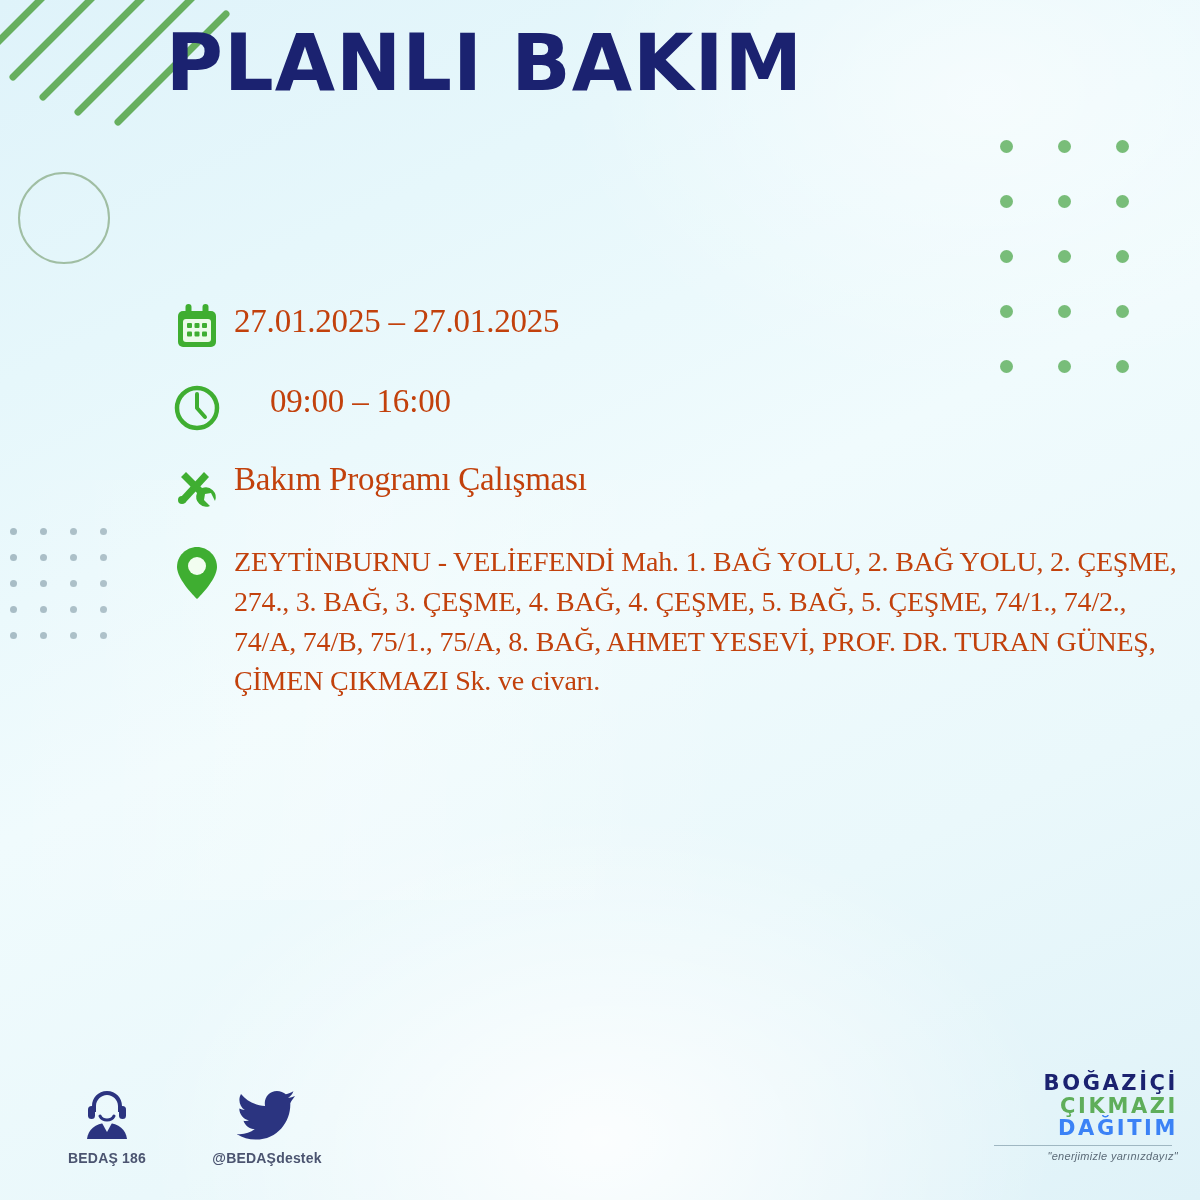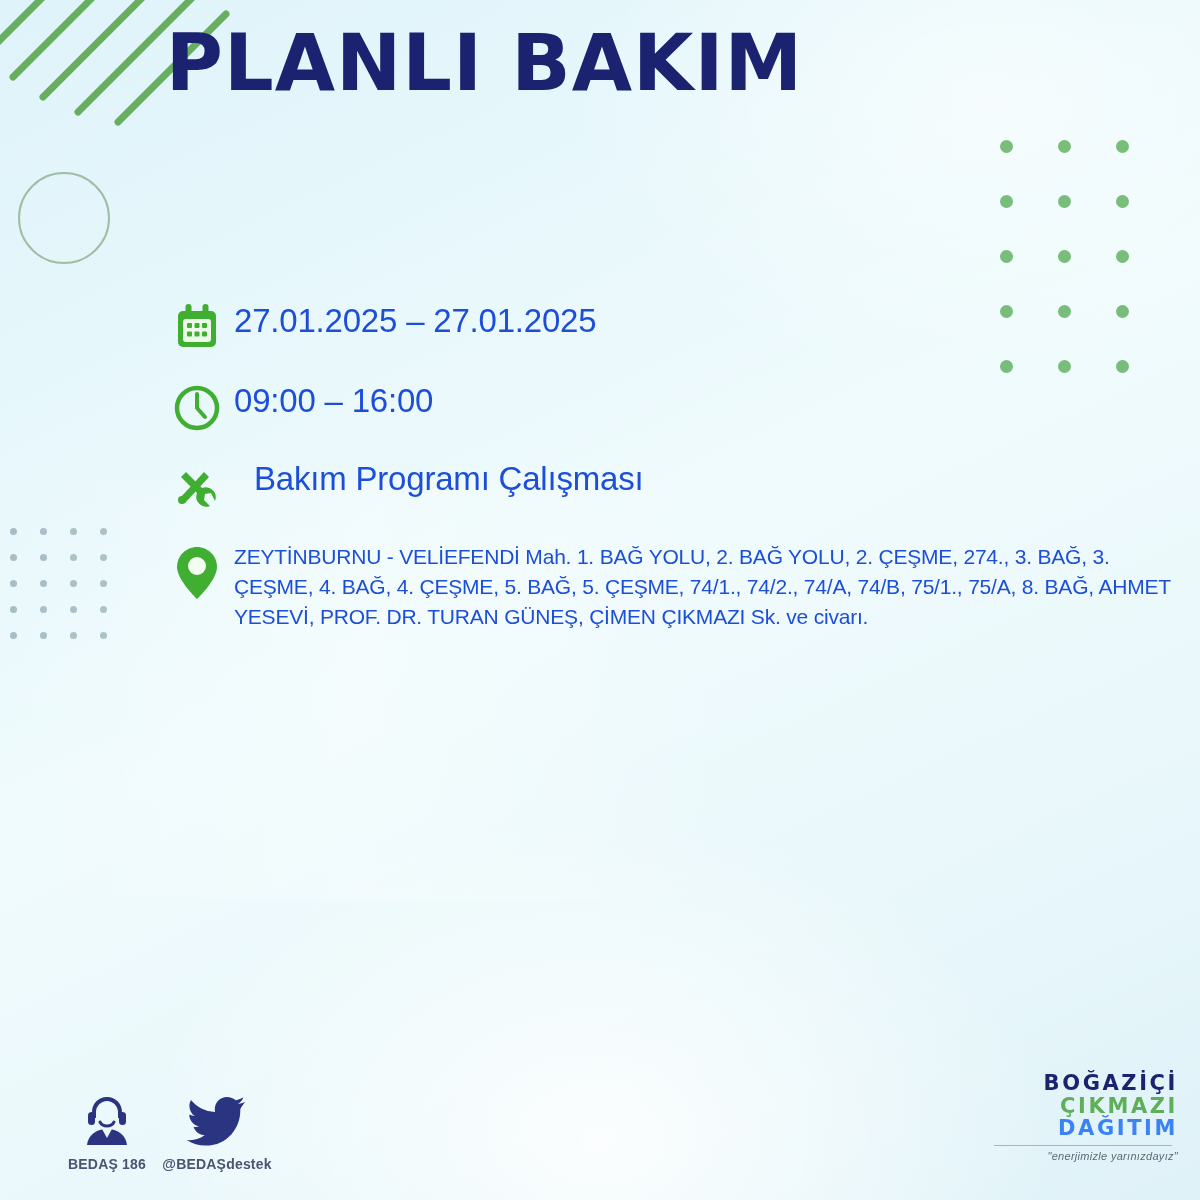--- a/index.html
+++ b/index.html
@@ -46,31 +46,31 @@
     font-size:58px; font-weight:normal; letter-spacing:1px;
     color:#1d2b55; line-height:1.1; padding-top:16px;
     font-family:"Liberation Sans", sans-serif;
   }
 
   
   #info { position:absolute; left:160px; top:300px; width:1030px; }
   .row { display:flex; align-items:flex-start; margin-bottom:22px; }
   .row .ico { width:74px; flex:0 0 74px; display:flex; justify-content:center; padding-top:2px; }
   .row .txt {
-    font-size:33px; color:#1d4ed8; line-height:1.28;
-    font-family:Liberation Sans, sans-serif; letter-spacing:-0.2px;
+    font-size:33px; color:#c2410c; line-height:1.28;
+    font-family:Liberation Serif, serif; letter-spacing:-0.2px;
   }
   #row-date { margin-bottom:26px; }
-  #row-time { margin-bottom:24px; }
-  #row-work { margin-bottom:30px;gap:20px; }
-  #row-location .txt { font-size:21px; line-height:1.42; max-width:945px; }
+  #row-time { margin-bottom:24px;gap:36px; }
+  #row-work { margin-bottom:30px; }
+  #row-location .txt { font-size:28px; line-height:1.42; max-width:945px; }
 
   
   footer { position:absolute; bottom:0; left:0; width:1200px; height:170px; }
-  #contact-list { position:absolute; left:52px; bottom:28px; display:flex; }
+  #contact-list { position:absolute; left:52px; bottom:34px; display:flex; gap:50px; }
   .contact { width:110px; text-align:center; }
   .contact .glyph { height:64px; display:flex; align-items:flex-end; justify-content:center; }
   .contact .lbl {
     font-size:14px; color:#4b5470; margin-top:9px; font-weight:bold;
     font-family:"Liberation Sans", sans-serif; letter-spacing:.2px;
   }
 
   #brand-logo { position:absolute; right:22px; bottom:38px; width:190px; text-align:right; }
   #brand-logo .ln { font-weight:bold; letter-spacing:2.6px; line-height:1.08; font-family:"DejaVu Sans", sans-serif; }
   #brand-line-1 { font-size:21px; color:#1b2270; }

